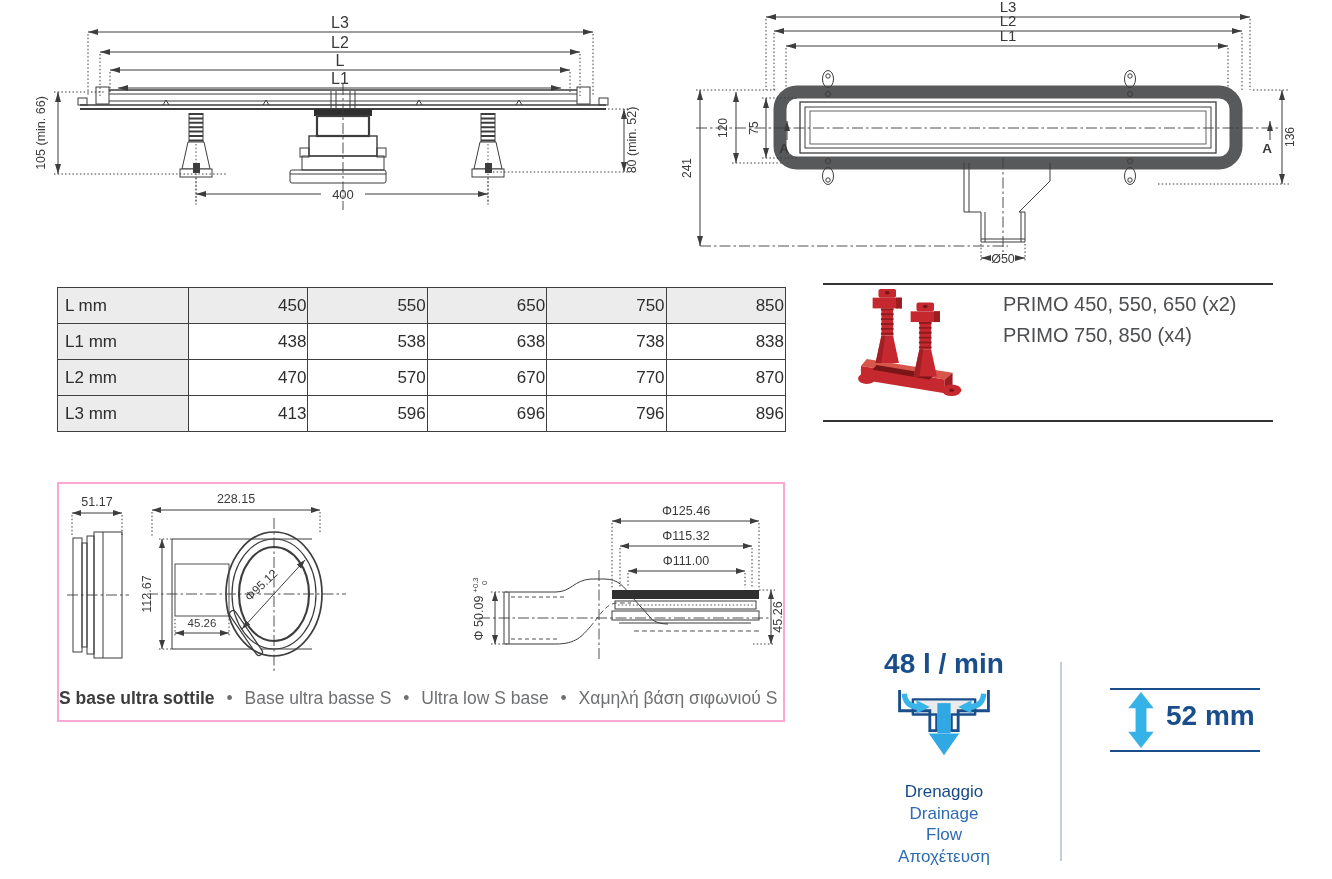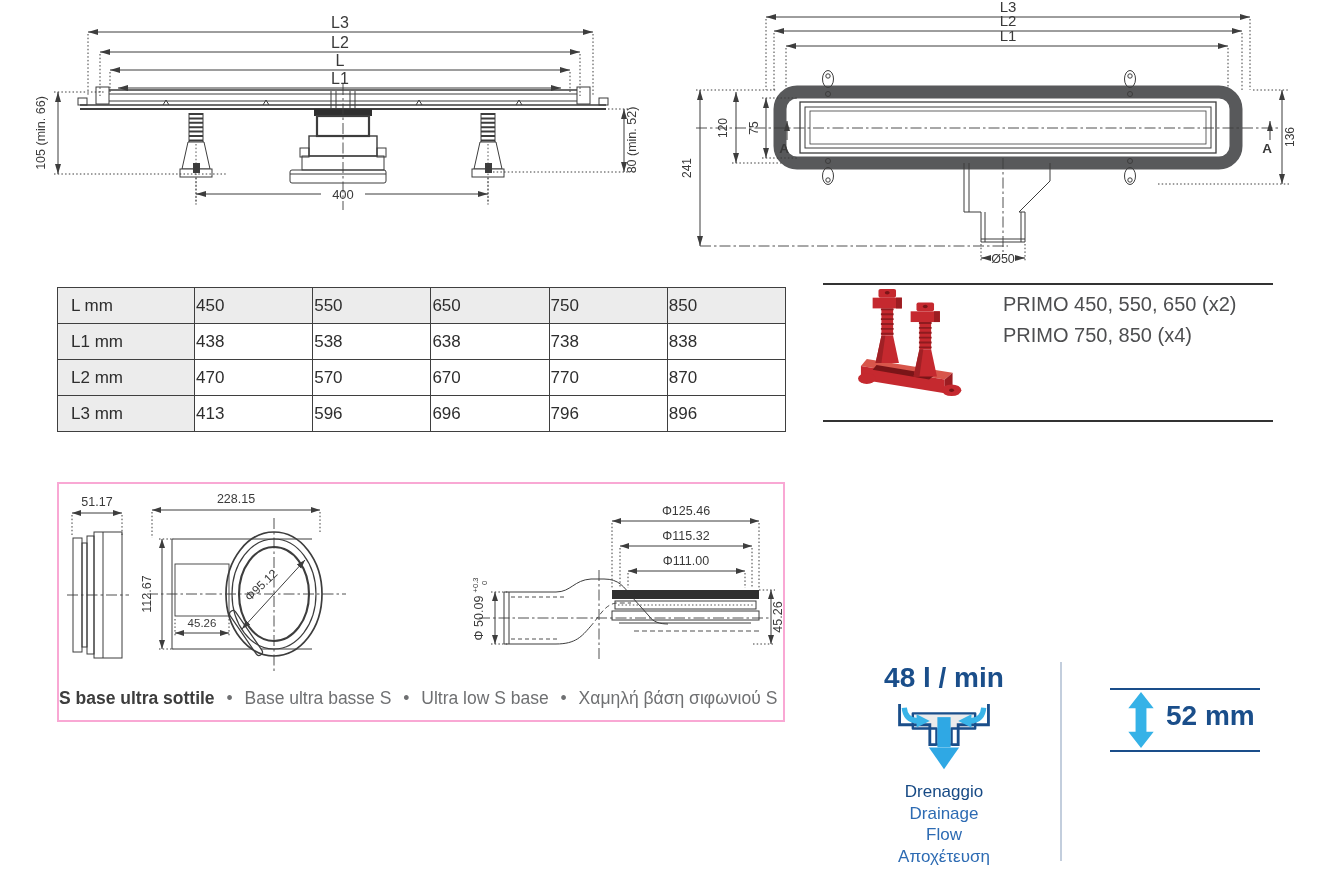--- a/index.html
+++ b/index.html
@@ -2,41 +2,41 @@
 <html><head>
 <meta charset="utf-8">
 <style>
   html,body{margin:0;padding:0;background:#fff;}
   body{font-family:"Liberation Sans",sans-serif;}
   .page{position:relative;width:1332px;height:879px;background:#fff;overflow:hidden;}
   .abs{position:absolute;}
   svg text{fill:#3a3a3a;font-family:"Liberation Sans",sans-serif;}
   
   .size-table{position:absolute;left:57px;top:287px;width:729px;border-collapse:collapse;table-layout:fixed;}
-  .size-table td{border:1.5px solid #3f3f3f;height:33px;text-align:left;font-size:17px;color:#2e2e2e;background:#fff;}
-  .size-table td.lab{width:122px;text-align:left;padding-left:13px;background:#ececec;}
+  .size-table td{border:1.5px solid #3f3f3f;height:33px;text-align:right;font-size:17px;color:#2e2e2e;background:#fff;}
+  .size-table td.lab{width:122px;text-align:left;padding-left:7px;background:#ececec;}
   .size-table tr:first-child td{background:#ececec;}
   
   .feet-section{position:absolute;left:823px;top:283px;width:450px;height:139px;border-top:2px solid #333;border-bottom:2px solid #333;display:flex;align-items:flex-start;box-sizing:border-box;}
   .feet-img{margin-left:32px;flex:0 0 auto;}
   .feet-text{margin-left:26px;font-size:20px;color:#4d4e50;}
   .feet-text div{margin:8px 0;}
   
   .base-box{position:absolute;left:57px;top:482px;width:728px;height:240px;border:2px solid #f9a8d4;box-sizing:border-box;}
   .base-box svg{position:absolute;left:0;top:2px;}
   .s-caption{position:absolute;left:0;bottom:11px;width:100%;font-size:17.5px;color:#6f7072;}
   .s-caption .c0{color:#3d3d3d;font-weight:bold;}
   .s-caption .sep{margin:0 7px;color:#6f7072;}
   
   .perf{position:absolute;left:828px;top:648px;width:480px;height:225px;display:flex;}
   .perf-col{display:flex;flex-direction:column;align-items:center;padding-bottom:6px;}
   .perf-col.flow{width:232px;}
   .perf-col.hgt{flex:1;}
   .perf-divider{width:2px;background:#c3cedd;margin:14px 0 12px 0;}
-  .perf-value{font-size:28px;font-weight:bold;color:#1a4e8a;margin-top:14px;white-space:nowrap;}
+  .perf-value{font-size:28px;font-weight:bold;color:#1a4e8a;white-space:nowrap;}
   .perf-labels{margin-top:auto;text-align:center;font-size:17px;line-height:21.5px;color:#2d6bb3;}
   .perf-labels .lbl0{font-weight:normal;color:#174a85;}
   .h-icon{position:relative;width:150px;height:64px;margin-top:40px;}
   .h-icon .hline{position:absolute;left:0;right:0;height:0;border-top:2px solid #1a4e8a;}
   .h-icon .hline.top{top:0;}
   .h-icon .hline.bot{bottom:0;}
   .h-icon .v-arrow{position:absolute;left:12px;top:3px;}
   .h-icon .h-val{position:absolute;left:56px;top:12px;font-size:28px;font-weight:bold;color:#1a4e8a;white-space:nowrap;}
   .funnel{margin-top:6px;}
 </style>

